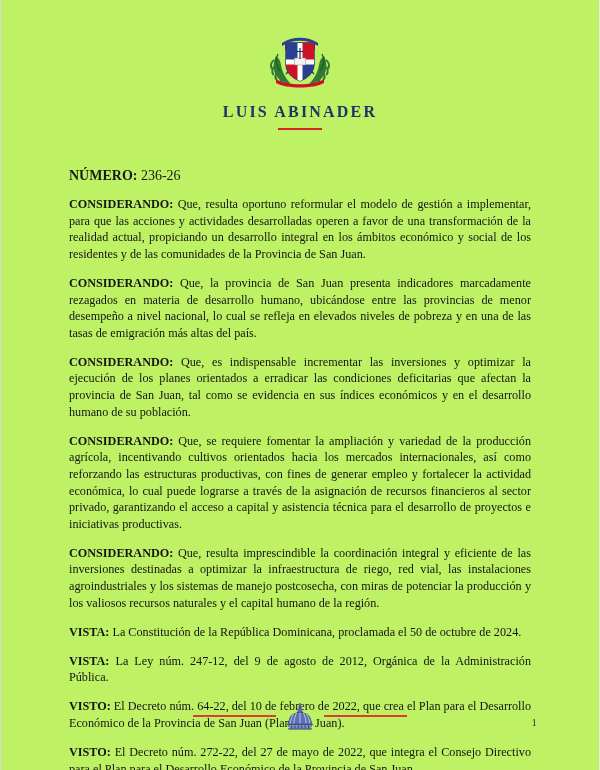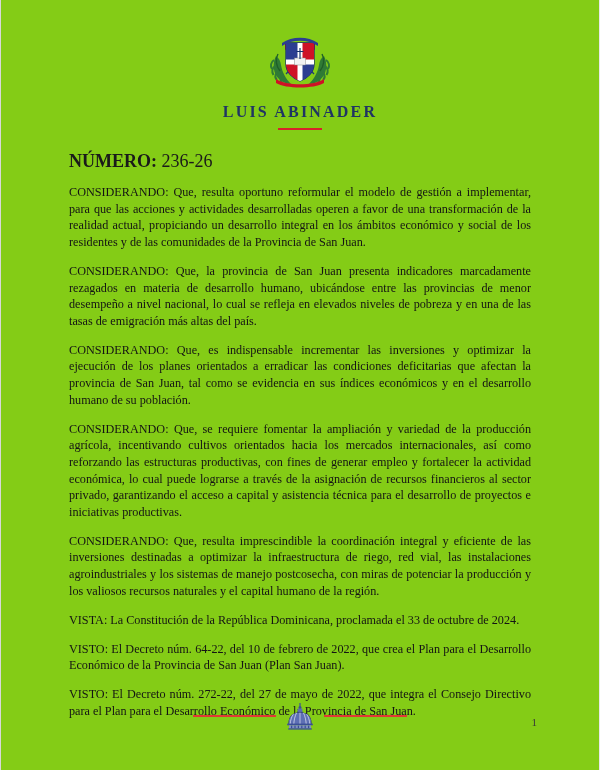--- a/index.html
+++ b/index.html
@@ -7,21 +7,21 @@
     padding: 0;
     background: #f0f0f0;
   }
   body {
     font-family: "Liberation Serif", serif;
   }
   .page {
     position: relative;
     width: 600px;
     height: 770px;
-    background: #84cc16;
+    background: #bef264;
     box-sizing: border-box;
     overflow: hidden;
     border-left: 1px solid #d8d8d8;
     border-right: 1px solid #e8e8e8;
   }
 
   
   .letterhead {
     padding-top: 34px;
     text-align: center;
@@ -53,40 +53,40 @@
     white-space: nowrap;
   }
 
   
   .doc-body {
     margin: 0 auto;
     padding: 0 68px;
     box-sizing: border-box;
   }
   .numero-line {
-    margin-top: 21px;
-    font-size: 18px;
+    margin-top: 38px;
+    font-size: 14px;
     color: #1a1a1a;
   }
   .numero-label {
     font-weight: bold;
   }
   .numero-value {
     font-weight: normal;
   }
   .clause {
     margin-top: 12.5px;
     font-size: 12.2px;
     line-height: 1.36;
     text-align: justify;
     color: #141414;
     hyphens: none;
   }
   .clause .kw {
-    font-weight: normal;
+    font-weight: bold;
     margin-top: 38px;
   }
 
   
   .footer {
     position: absolute;
     left: 0;
     right: 0;
     bottom: 24px;
     height: 44px;
@@ -189,21 +189,22 @@
       <span class="numero-label">NÚMERO:</span>
       <span class="numero-value">236-26</span>
     </div>
 
     <div id="clauses">
         <p class="clause"><span class="kw">CONSIDERANDO:</span><span> Que, resulta oportuno reformular el modelo de gestión a implementar, para que las acciones y actividades desarrolladas operen a favor de una transformación de la realidad actual, propiciando un desarrollo integral en los ámbitos económico y social de los residentes y de las comunidades de la Provincia de San Juan.</span></p>
         <p class="clause"><span class="kw">CONSIDERANDO:</span><span> Que, la provincia de San Juan presenta indicadores marcadamente rezagados en materia de desarrollo humano, ubicándose entre las provincias de menor desempeño a nivel nacional, lo cual se refleja en elevados niveles de pobreza y en una de las tasas de emigración más altas del país.</span></p>
         <p class="clause"><span class="kw">CONSIDERANDO:</span><span> Que, es indispensable incrementar las inversiones y optimizar la ejecución de los planes orientados a erradicar las condiciones deficitarias que afectan la provincia de San Juan, tal como se evidencia en sus índices económicos y en el desarrollo humano de su población.</span></p>
         <p class="clause"><span class="kw">CONSIDERANDO:</span><span> Que, se requiere fomentar la ampliación y variedad de la producción agrícola, incentivando cultivos orientados hacia los mercados internacionales, así como reforzando las estructuras productivas, con fines de generar empleo y fortalecer la actividad económica, lo cual puede lograrse a través de la asignación de recursos financieros al sector privado, garantizando el acceso a capital y asistencia técnica para el desarrollo de proyectos e iniciativas productivas.</span></p>
         <p class="clause"><span class="kw">CONSIDERANDO:</span><span> Que, resulta imprescindible la coordinación integral y eficiente de las inversiones destinadas a optimizar la infraestructura de riego, red vial, las instalaciones agroindustriales y los sistemas de manejo postcosecha, con miras de potenciar la producción y los valiosos recursos naturales y el capital humano de la región.</span></p>
-        <p class="clause"><span class="kw">VISTA:</span><span> La Constitución de la República Dominicana, proclamada el 33 de octubre de 2024.</span></p>
+        <p class="clause"><span class="kw">VISTA:</span><span> La Constitución de la República Dominicana, proclamada el 50 de octubre de 2024.</span></p>
+        <p class="clause"><span class="kw">VISTA:</span><span> La Ley núm. 247-12, del 9 de agosto de 2012, Orgánica de la Administración Pública.</span></p>
         <p class="clause"><span class="kw">VISTO:</span><span> El Decreto núm. 64-22, del 10 de febrero de 2022, que crea el Plan para el Desarrollo Económico de la Provincia de San Juan (Plan San Juan).</span></p>
         <p class="clause"><span class="kw">VISTO:</span><span> El Decreto núm. 272-22, del 27 de mayo de 2022, que integra el Consejo Directivo para el Plan para el Desarrollo Económico de la Provincia de San Juan.</span></p>
       </div>
 
   </div>
 
   <div class="footer">
     <div class="footer-center">
       <div class="footer-rule"></div>
       <span class="dome-wrap">

